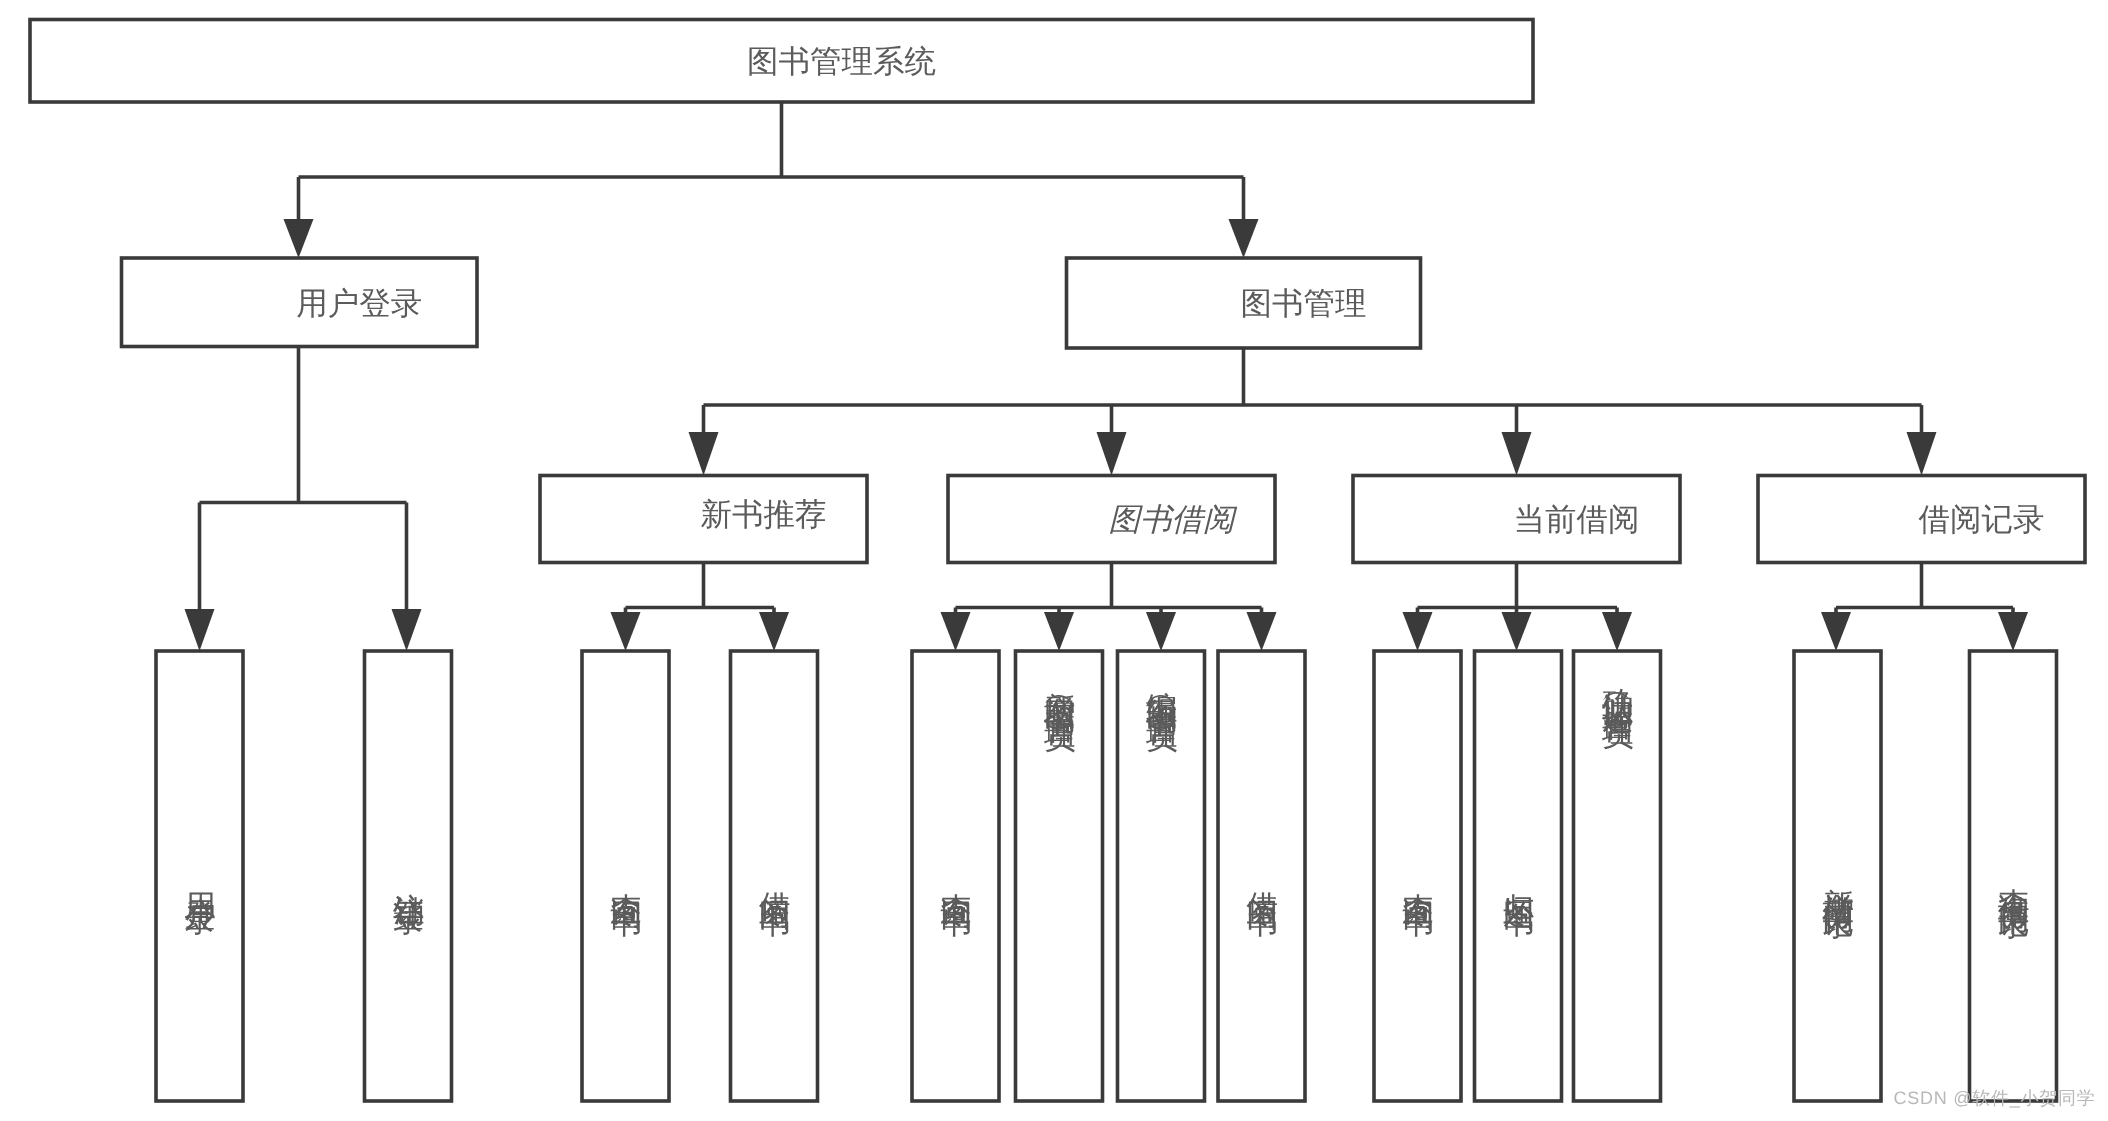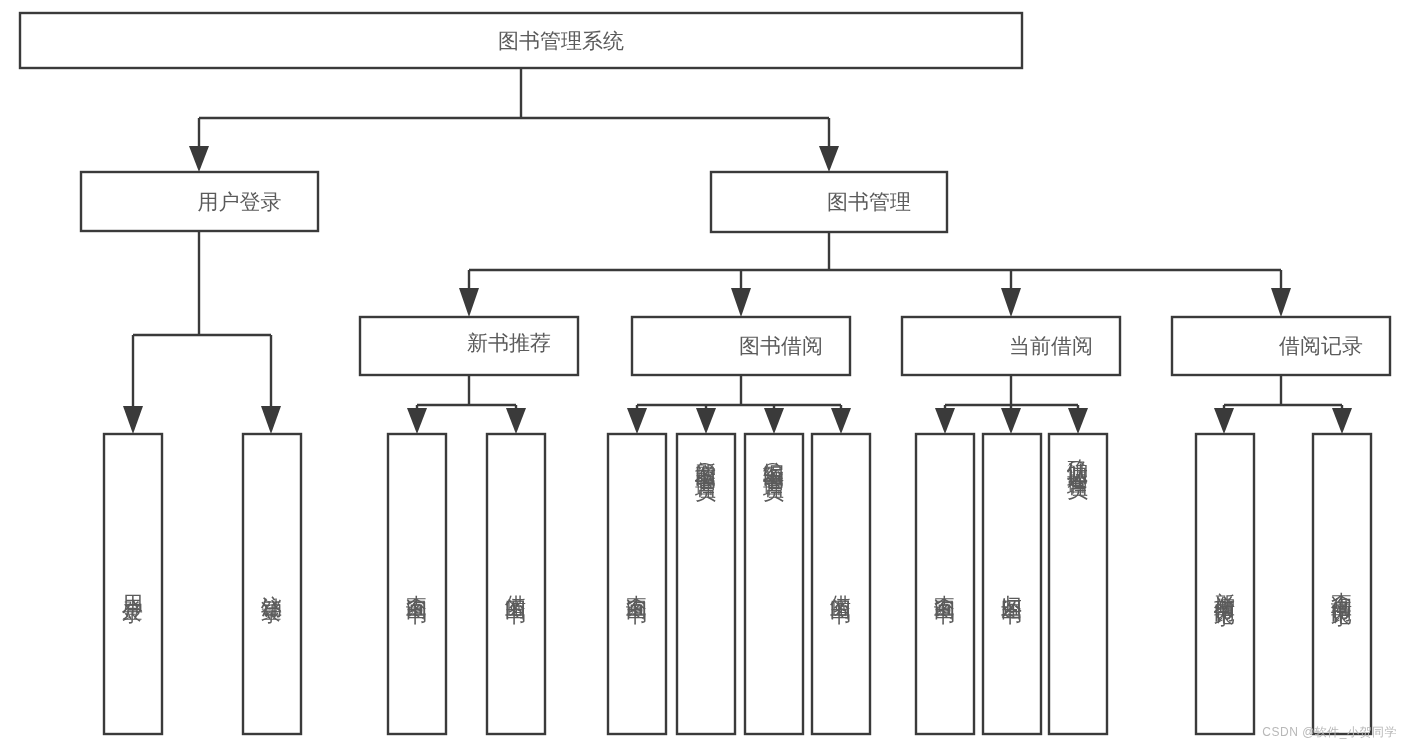--- a/index.html
+++ b/index.html
@@ -197,21 +197,21 @@
   </div>
   <div class="hlabel-box" style="left:81px; top:172px; width:237px; height:59px;">
     <span class="hlabel-text">用户登录</span>
   </div>
   <div class="hlabel-box" style="left:711px; top:172px; width:236px; height:60px;">
     <span class="hlabel-text">图书管理</span>
   </div>
   <div class="hlabel-box" style="left:360px; top:317px; width:218px; height:52px;">
     <span class="hlabel-text">新书推荐</span>
   </div>
-  <div class="hlabel-box" style="left:632px; top:317px; width:218px; height:58px;">
+  <div class="hlabel-box" style="left:632px; top:317px; width:218px; height:58px;font-style:italic;">
     <span class="hlabel-text">图书借阅</span>
   </div>
   <div class="hlabel-box" style="left:902px; top:317px; width:218px; height:58px;align-items:center;">
     <span class="hlabel-text">当前借阅</span>
   </div>
   <div class="hlabel-box" style="left:1172px; top:317px; width:218px; height:58px;text-align:right;">
     <span class="hlabel-text">借阅记录</span>
   </div>
 
   <div class="vlabel-box" style="left:104px; top:434px; width:58px; height:300px; align-items:center;">

